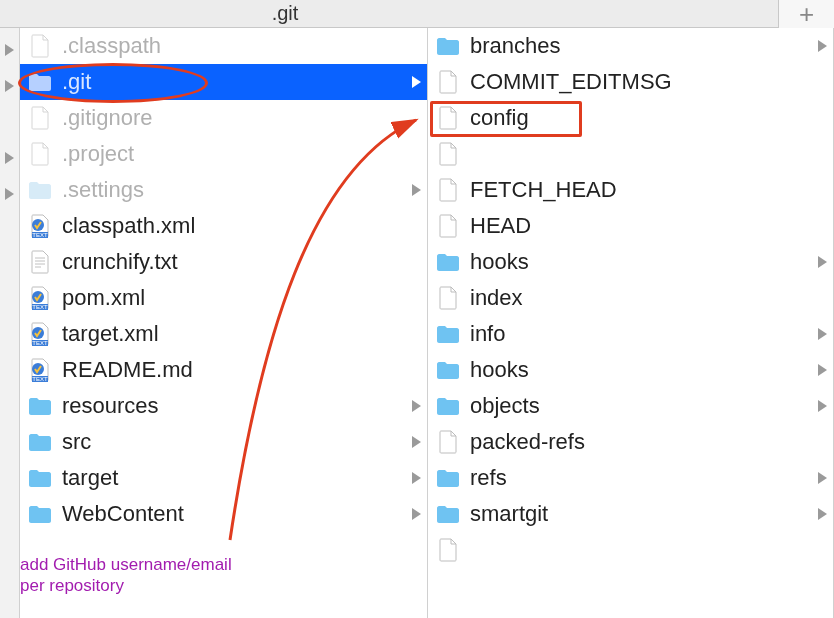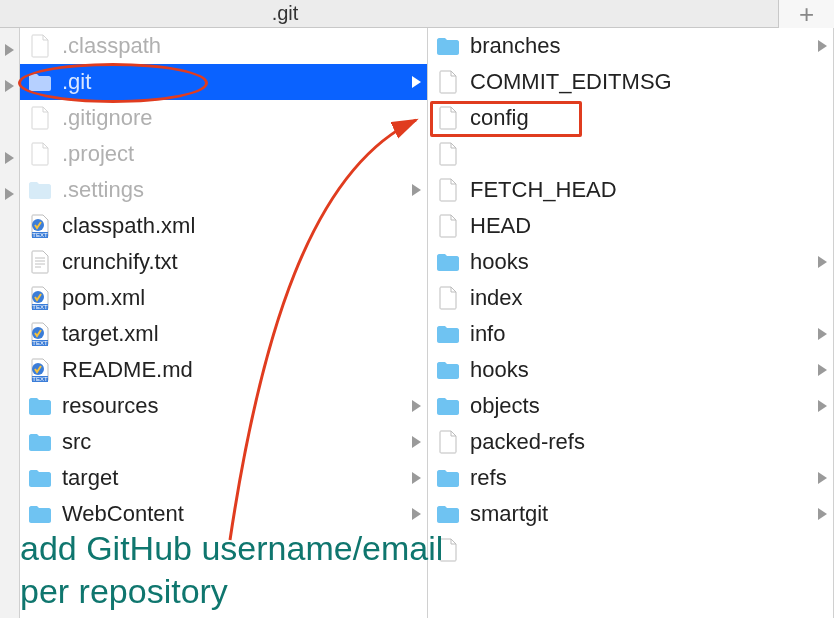--- a/index.html
+++ b/index.html
@@ -18,21 +18,21 @@
   .row.selected .label { color: #fff; }
   .row .label { padding-left: 8px; color: #222; white-space: nowrap; }
   .row.dim .label { color: #b0b0b0; }
   .row.selected.dim .label { color: rgba(255,255,255,0.85); }
   .row .expand { position: absolute; right: 6px; top: 0; height: 36px; display: flex; align-items: center; }
   .tri { display: inline-block; width: 0; height: 0; border-top: 6px solid transparent; border-bottom: 6px solid transparent; border-left: 9px solid #9a9a9a; }
   .tri.white { border-left-color: #fff; }
   .col0 .trirow { height: 36px; display: flex; align-items: center; justify-content: center; }
   .icon { width: 28px; height: 28px; display: inline-flex; align-items: center; justify-content: center; flex: 0 0 28px; }
   .icon svg { width: 28px; height: 28px; }
-  .annotation-text { position: absolute; left: 20px; bottom: 6px; color: #0f766e; font-size: 34px; line-height: 1.25; font-weight: 500; }
+  .annotation-text { position: absolute; left: 20px; bottom: 22px; color: #a21caf; font-size: 17px; line-height: 1.25; font-weight: 500; }
   .red-box { position: absolute; border: 3px solid #e03c1f; border-radius: 2px; }
   .arrow-svg { position: absolute; left: 0; top: 0; pointer-events: none; }
   .ellipse { position: absolute; border: 3px solid #e03c1f; border-radius: 50%/50%; pointer-events: none; }
 </style>
 </head>
 <body>
 
 <div class="window">
 
   <div class="titlebar">

